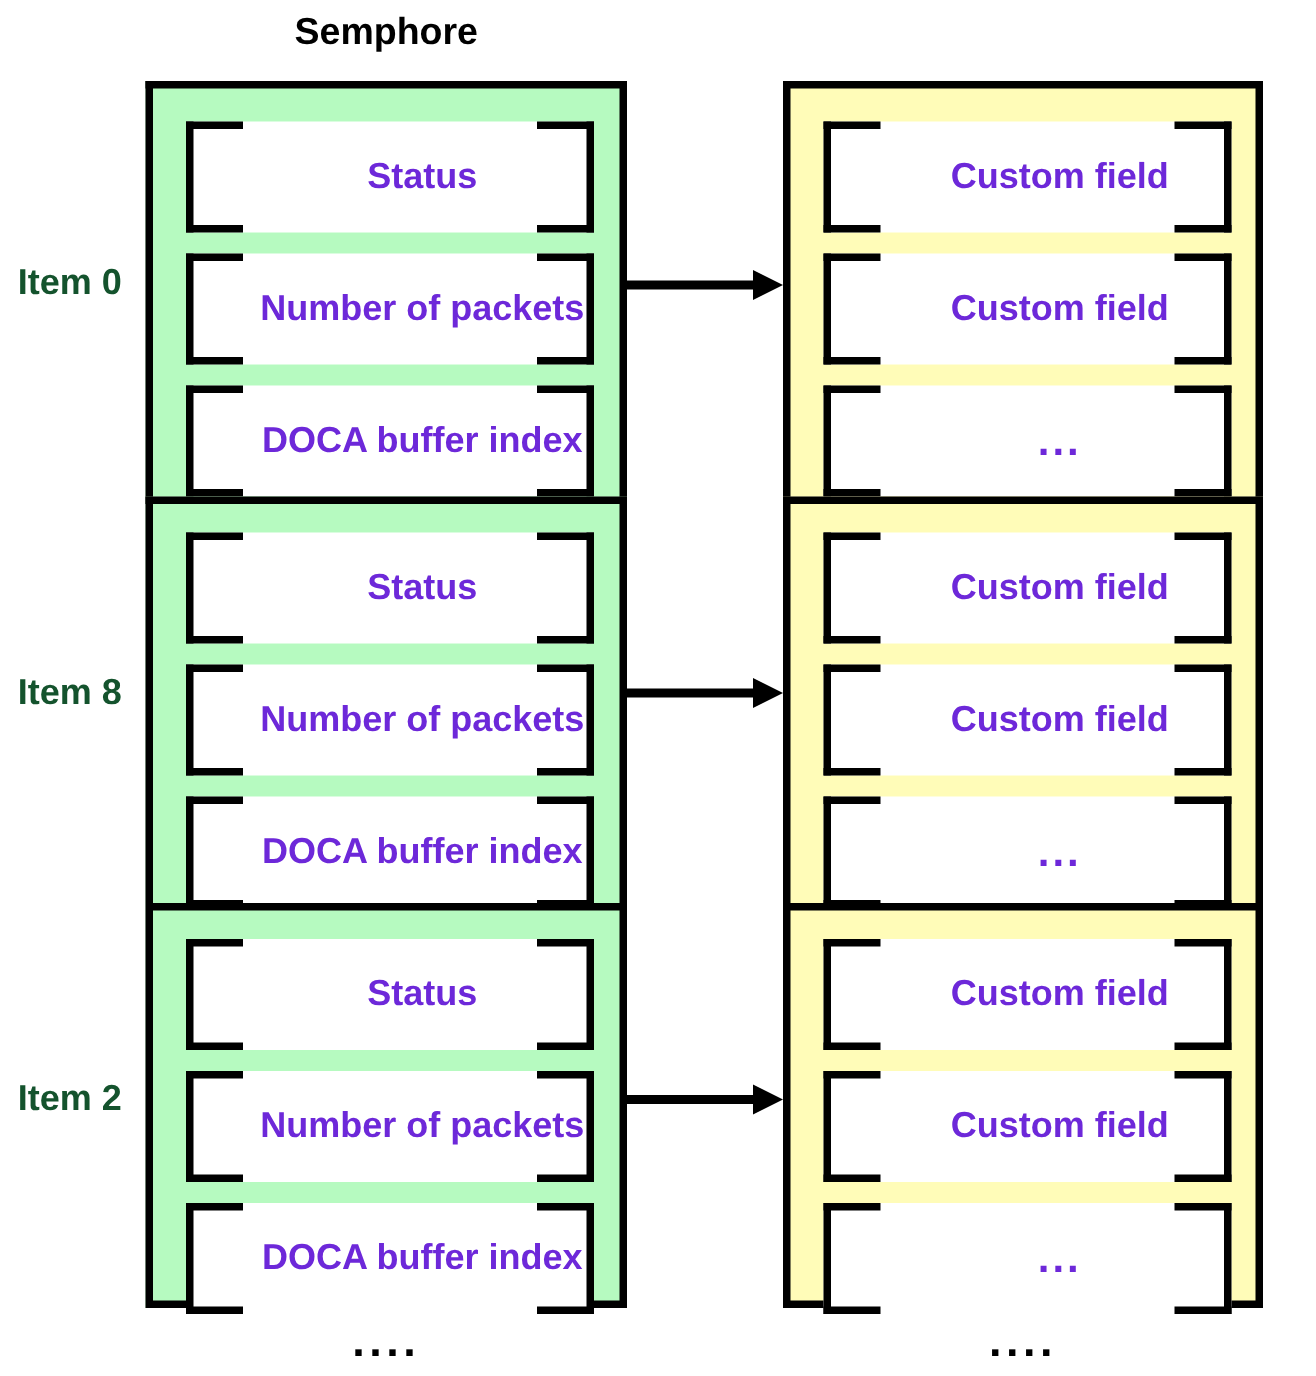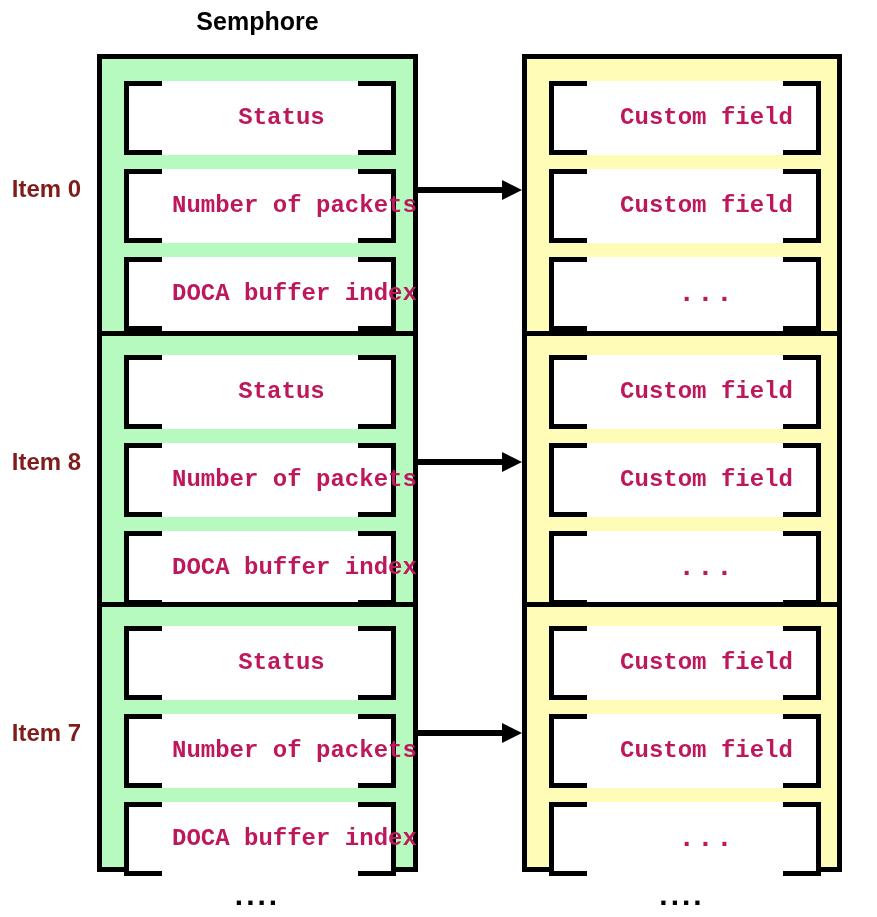--- a/index.html
+++ b/index.html
@@ -46,21 +46,21 @@
   }
 
   
   .item-label {
     position: absolute;
     left: 0px;
     width: 93px;
     font-family: "Liberation Sans", sans-serif;
     font-weight: bold;
     font-size: 24px;
-    color: #7f1d1d;
+    color: #14532d;
     text-align: center;
     white-space: nowrap;
   }
 
   
   .panel {
     position: absolute;
     box-sizing: border-box;
     border: 5px solid #000000;
     border-bottom-width: 0px;
@@ -91,24 +91,24 @@
   .field .stub.tr { right: -5px; top: 0; }
   .field .stub.bl { left: -5px;  bottom: 0; }
   .field .stub.br { right: -5px; bottom: 0; }
 
   .field .field-text {
     position: absolute;
     left: 0; right: 0;
     top: 50%;
     transform: translateY(-50%);
     text-align: center;
-    font-family: Liberation Mono, monospace;
+    font-family: Liberation Sans, sans-serif;
     font-weight: bold;
     font-size: 24px;
-    color: #be185d;
+    color: #6d28d9;
     white-space: nowrap;
     line-height: 1;
     padding-left: 43px;
   }
   .field .field-text.ellipsis {
     font-size: 28px;
     letter-spacing: 2px;
   }
 
   
@@ -148,21 +148,21 @@
 </head>
 <body>
 
 <div id="diagram">
 
   <div class="col-heading" id="heading-semphore">Semphore</div>
 
 
   <div class="item-label" style="top:175px;">Item 0</div>
   <div class="item-label" style="top:448px;">Item 8</div>
-  <div class="item-label" style="top:719px;">Item 7</div>
+  <div class="item-label" style="top:719px;">Item 2</div>
 
   <div class="panel green" style="left:97px; top:54px; width:321px; height:277px;">
 
     <div class="field" style="left:22px; top:22px; width:272px; height:74px;">
       <span class="stub tl"></span>
       <span class="stub tr"></span>
       <span class="stub bl"></span>
       <span class="stub br"></span>
       <span class="field-text">Status</span>
     </div>

